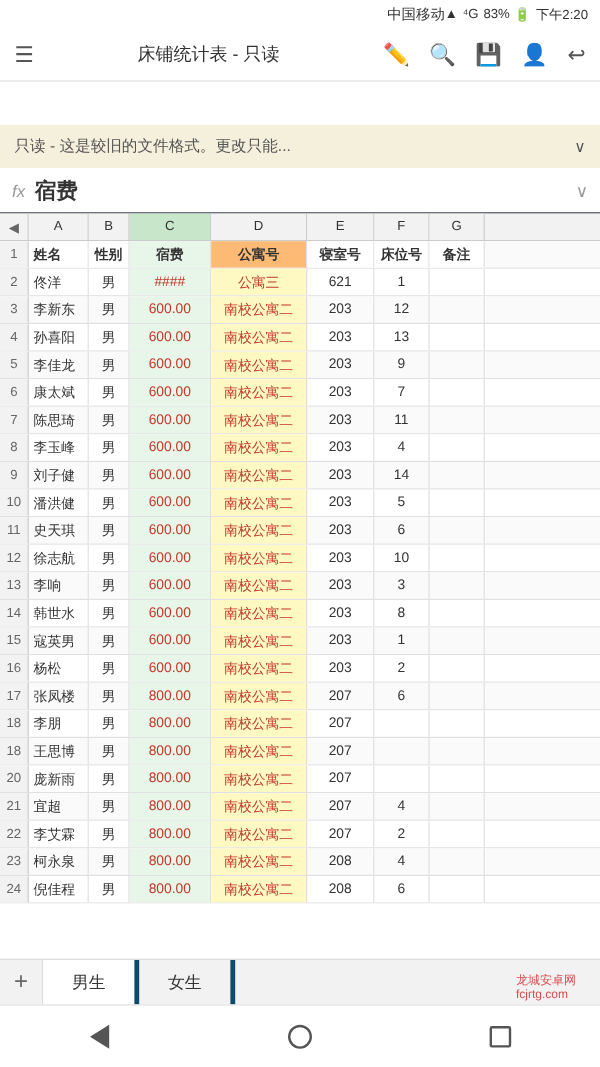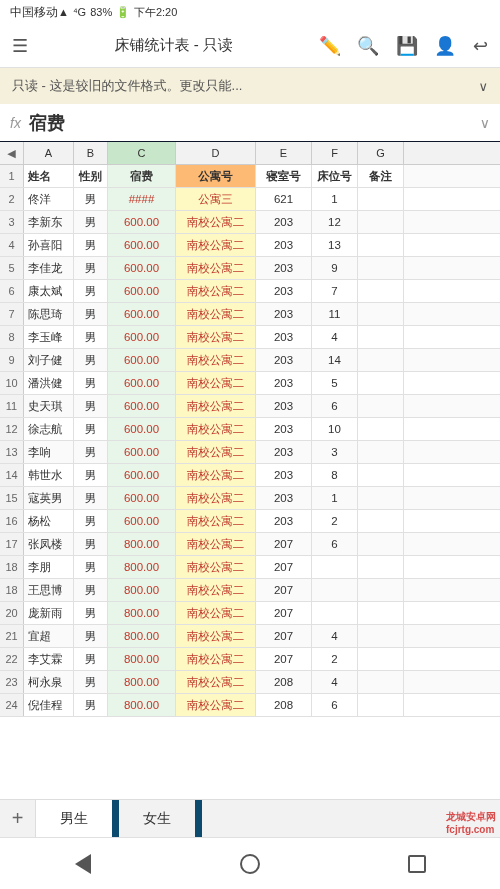--- a/index.html
+++ b/index.html
@@ -11,21 +11,21 @@
       overflow: hidden;
       position: relative;
     }
 
     
     .status-bar {
       background: #fff;
       height: 24px;
       display: flex;
       align-items: center;
-      justify-content: flex-start;
+      justify-content: flex-end;
       padding: 0 10px;
       font-size: 12px;
       color: #333;
     }
     .status-bar .left { font-size: 12px; }
     .status-bar .right { display: flex; gap: 4px; align-items: center; font-size: 11px; }
 
     
     .title-bar {
       background: #fff;
@@ -57,20 +57,21 @@
     
     .readonly-banner {
       background: #f5f0dc;
       height: 36px;
       display: flex;
       align-items: center;
       justify-content: space-between;
       padding: 0 12px;
       font-size: 13px;
       color: #555;
+      margin-top: 36px;
     }
 
     
     .formula-bar {
       height: 38px;
       display: flex;
       align-items: center;
       padding: 0 10px;
       border-bottom: 1px solid #0f172a;
       background: #fff;
@@ -202,21 +203,21 @@
       border-right: 1px solid #ddd;
     }
     .tab-item {
       height: 38px;
       padding: 0 24px;
       display: flex;
       align-items: center;
       justify-content: center;
       font-size: 14px;
       color: #333;
-      border-right: 7px solid #0c4a6e;
+      border-right: 4px solid #0c4a6e;
       cursor: pointer;
     }
     .tab-item.active {
       background: #fff;
       font-weight: 500;
     }
 
     
     .nav-bar {
       position: absolute;
@@ -251,24 +252,24 @@
     .nav-square {
       width: 18px; height: 18px;
       border: 2px solid #555;
       border-radius: 2px;
     }
 
     
     .logo-watermark {
       position: absolute;
       bottom: 54px;
-      right: 4px;
+      right: 20px;
       font-size: 10px;
       color: #d32f2f;
-      font-weight: bold;
+      font-weight: normal;
       opacity: 0.85;
     }
   </style>
 </head>
 <body>
 
 <div class="status-bar">
   <span class="left">中国移动</span>
   <span class="right">
     <span>▲</span>

